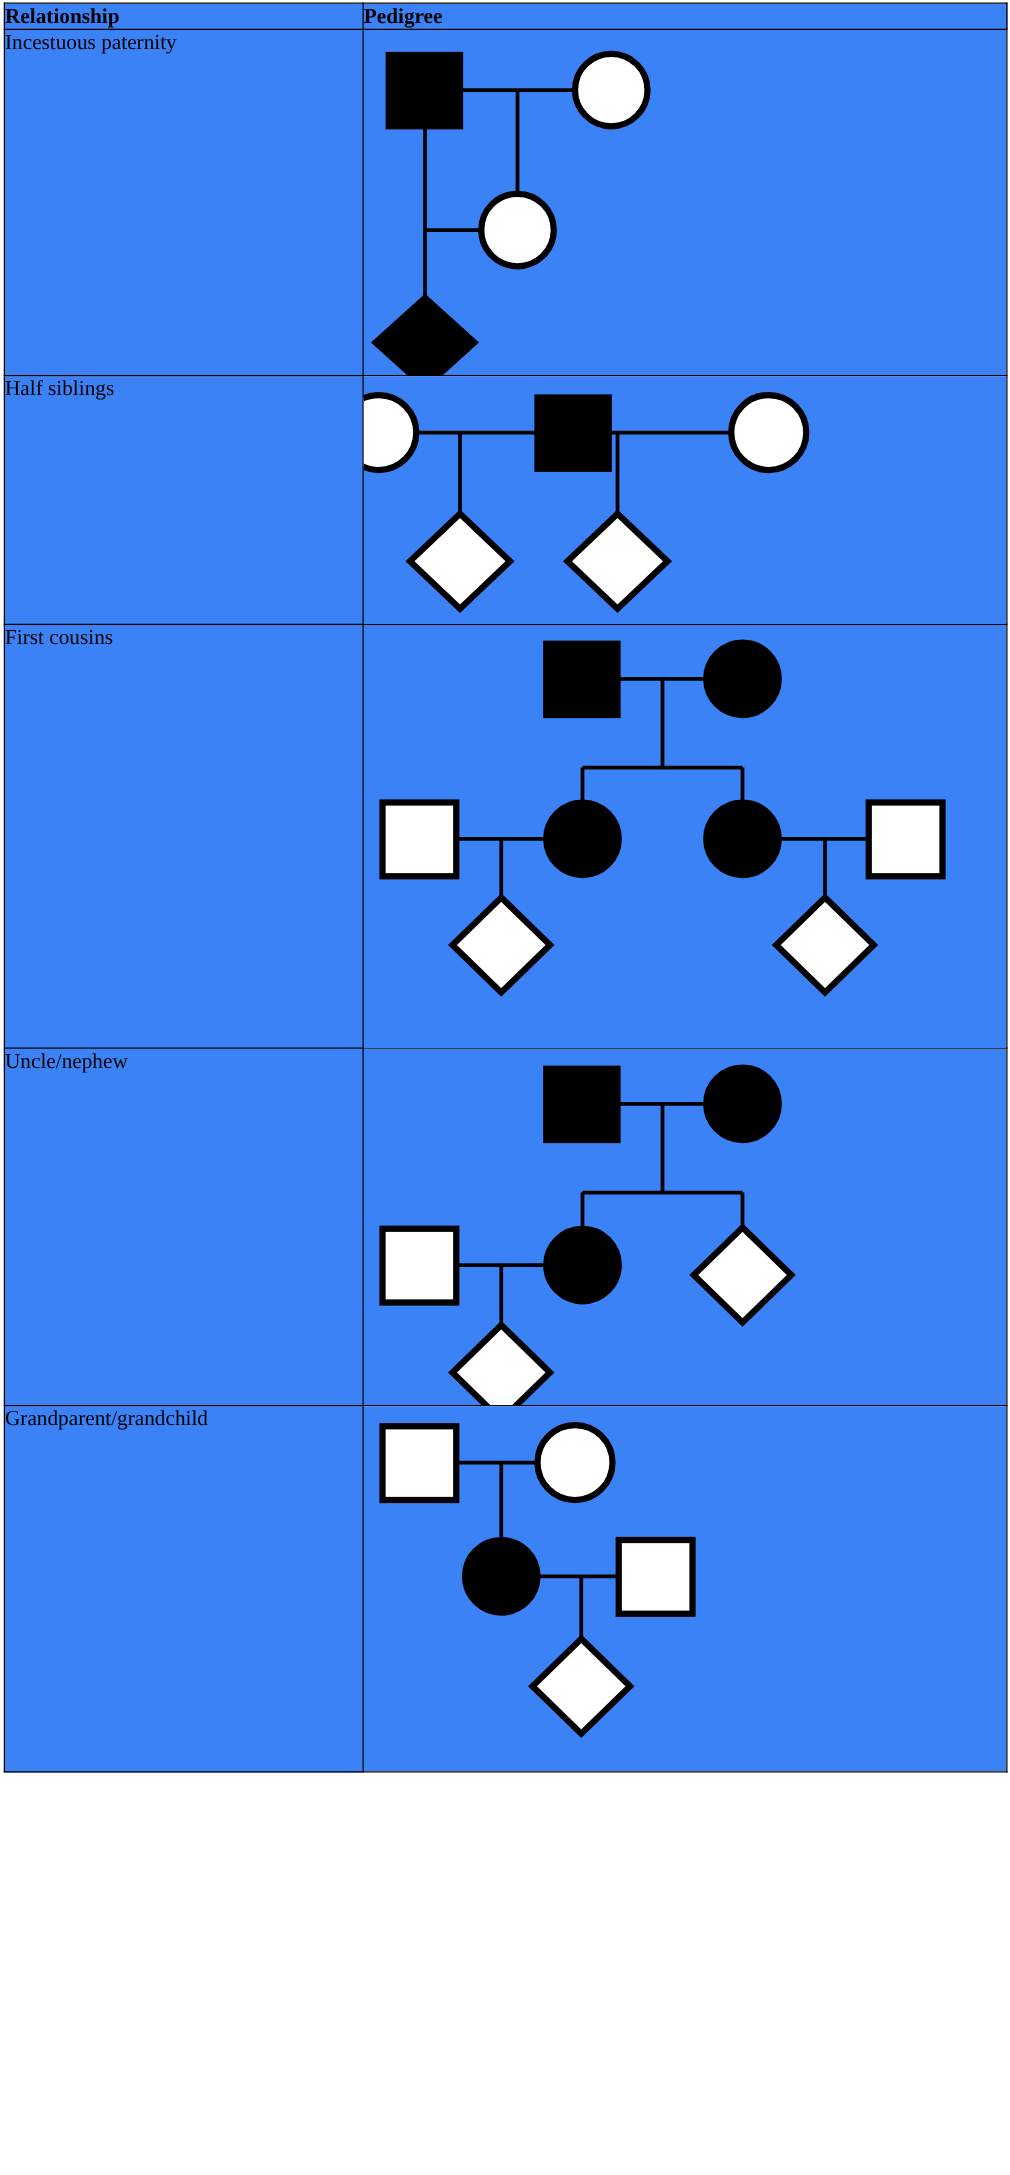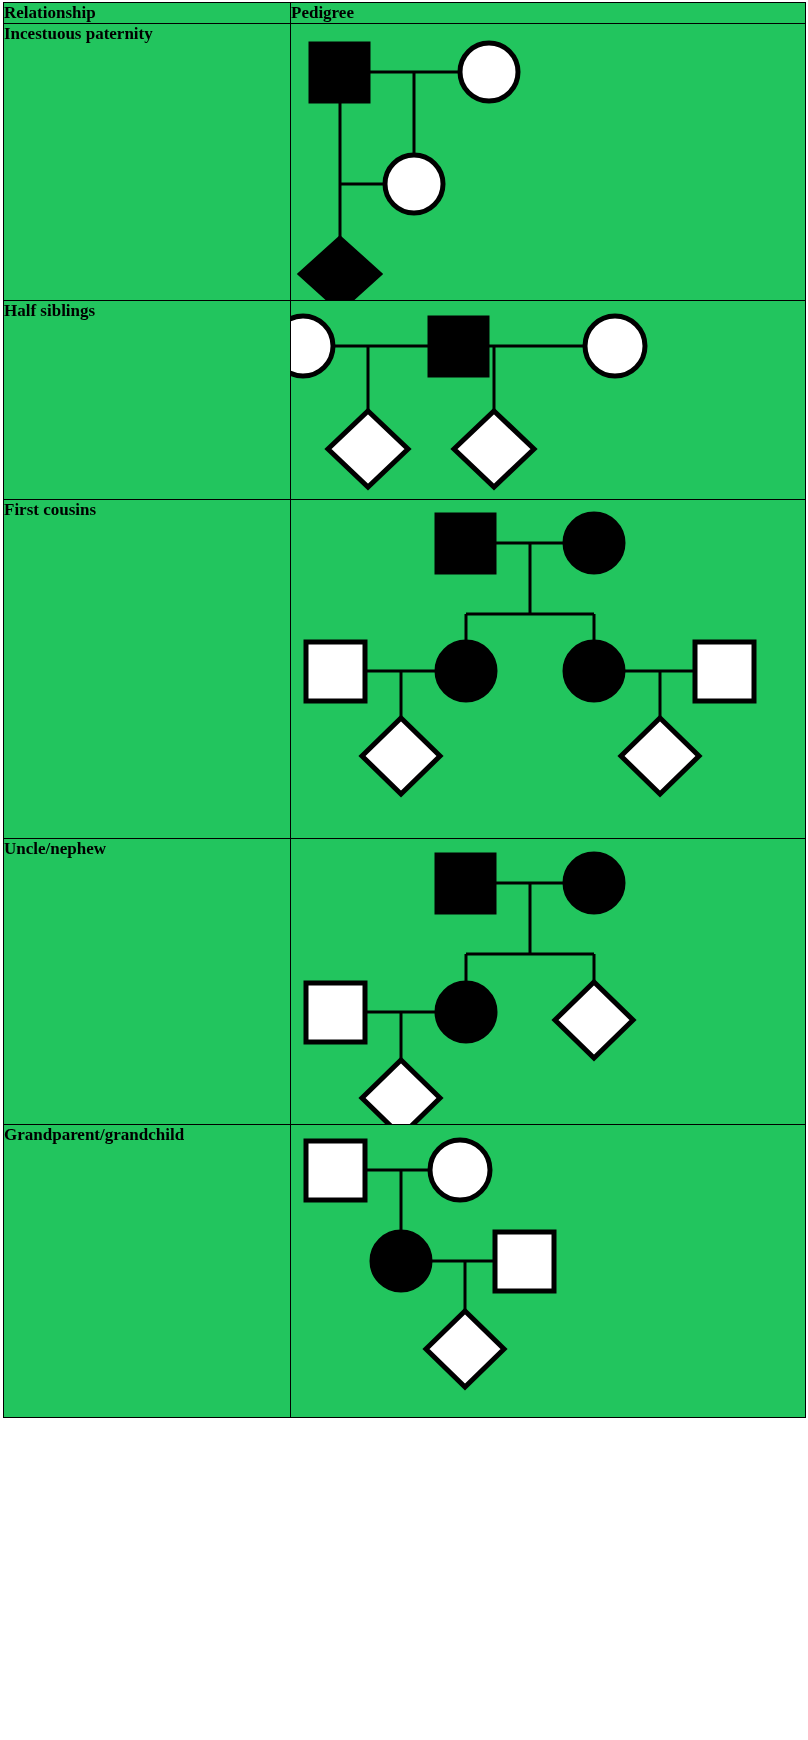--- a/index.html
+++ b/index.html
@@ -25,21 +25,21 @@
     top: 2px;
     width: 802px;
     border-collapse: collapse;
     table-layout: fixed;
   }
   table.pedigree-table td,
   table.pedigree-table th {
     border: 1px solid #000000;
     vertical-align: top;
     padding: 0;
-    background: #22c55e;
+    background: #3b82f6;
   }
   col.col-rel { width: 287px; }
   col.col-ped { width: 515px; }
 
   th.header-cell {
     font-weight: bold;
     font-size: 17px;
     padding: 5px 7px 5px 8px;
     text-align: left;
     height: 20px;
@@ -52,21 +52,21 @@
     line-height: 1.15;
     white-space: nowrap;
   }
   td.ped-cell {
     padding: 0;
     position: relative;
   }
   td.ped-cell svg {
     display: block;
   }
-  .rel-label { display: block; font-weight: bold; }
+  .rel-label { display: block; }
 </style>
 </head>
 <body>
 
 <div id="page">
 
   <table class="pedigree-table">
     <colgroup>
       <col class="col-rel">
       <col class="col-ped">

